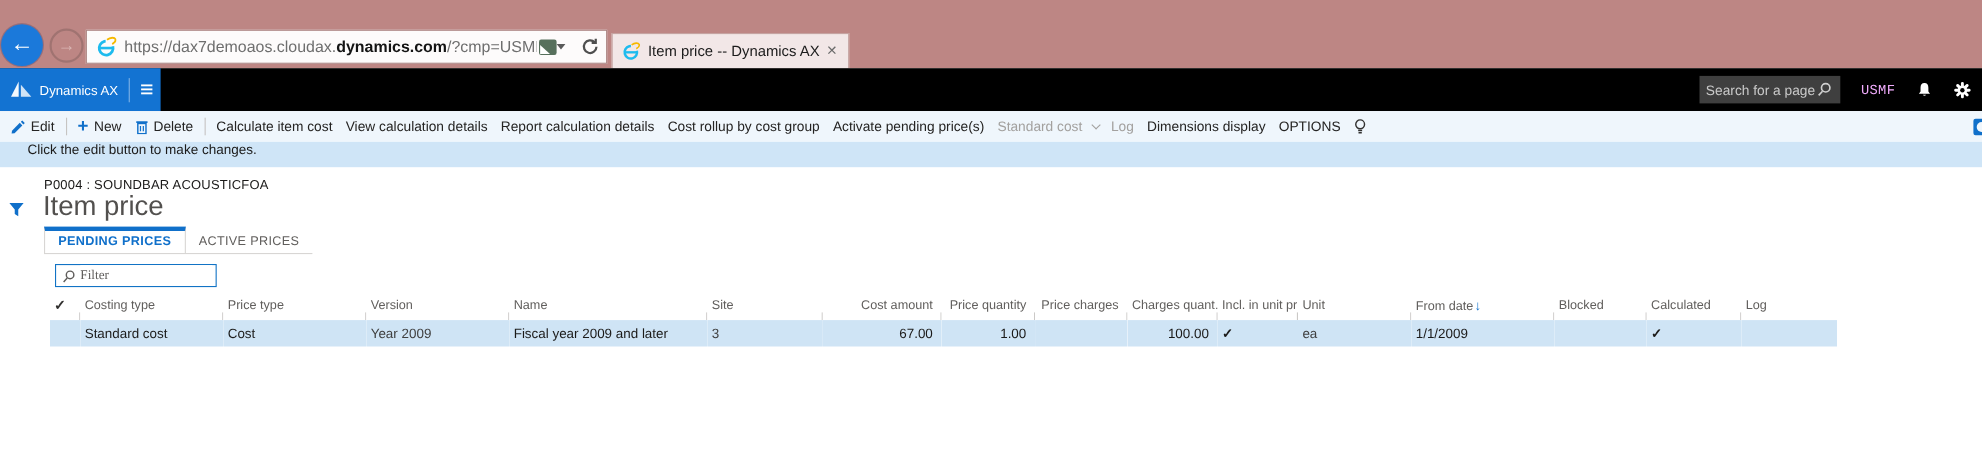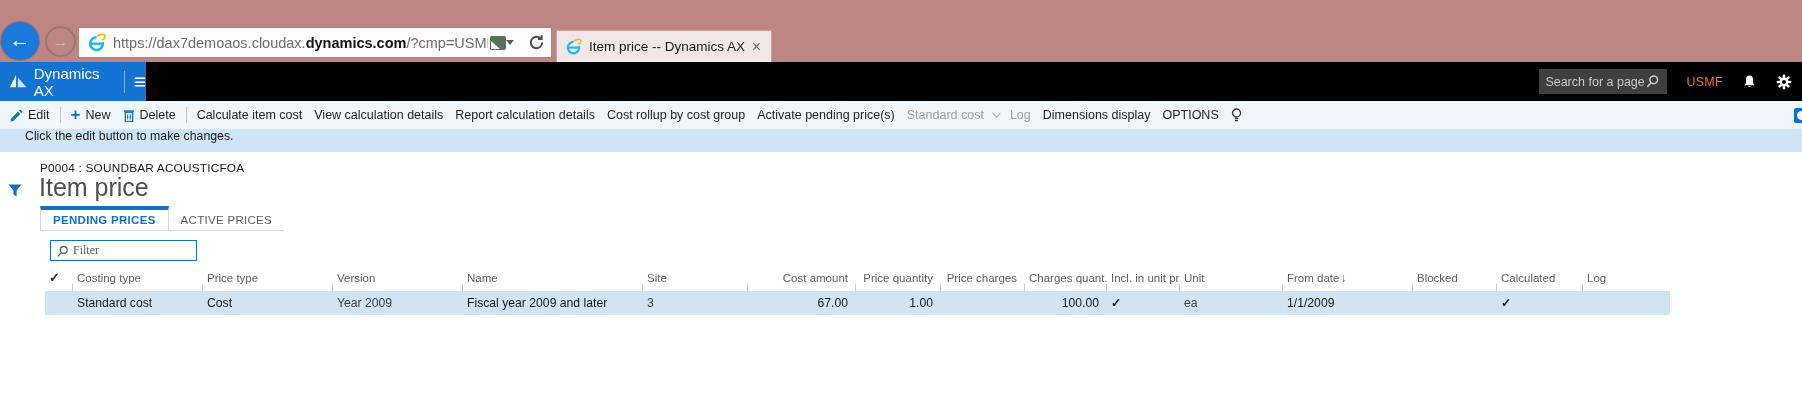--- a/index.html
+++ b/index.html
@@ -36,28 +36,28 @@
   .tab {
     position:absolute; left:556px; top:30px; width:216px; height:32px;
     background:#f2e7e7; border:1px solid #c5a3a1; border-bottom:none;
     display:flex; align-items:center; padding:0 8px;
   }
   .tab-title { font-size:13.5px; color:#1c1c1c; white-space:nowrap; overflow:hidden; margin-left:7px; flex:1; }
   .tab-close { color:#6b6b6b; font-size:16px; line-height:1; padding:0 2px; }
   
   .ax-header { position:absolute; left:0; top:62px; width:1802px; height:39px; background:#000; }
   .ax-brand { position:absolute; left:0; top:0; width:146px; height:39px; background:#1373d2; display:flex; align-items:center; padding-left:8px; }
-  .ax-brand-name { color:#fff; font-size:15px; margin-left:6px; }
+  .ax-brand-name { color:#fff; font-size:12px; margin-left:6px; }
   .ax-brand-sep { width:1px; height:22px; background:rgba(255,255,255,.45); margin:0 9px 0 10px; }
   .hamburger { color:#fff; font-size:21px; line-height:1; font-weight:bold; }
   .ax-right { position:absolute; right:10px; top:0; height:39px; display:flex; align-items:center; gap:19px; }
   .hdr-search { width:128px; height:25px; background:#3f3f3f; display:flex; align-items:center; padding:0 6px; }
   .hdr-search input { background:transparent; border:none; outline:none; color:#c9c9c9; font-size:12.5px; width:100px; font-family:inherit; }
   .hdr-search input::placeholder { color:#c9c9c9; }
-  .company { color:#f97316; font-size:12.5px; letter-spacing:.3px; }
+  .company { color:#f0abfc; font-size:12.5px; letter-spacing:.3px;font-family:Liberation Mono, monospace; }
   
   .action-pane { position:absolute; left:0; top:101px; width:1802px; height:28px; background:#eff6fc;
     display:flex; align-items:center; padding-left:10px; gap:12px; font-size:12.5px; color:#252423; }
   .ap-item { display:flex; align-items:center; gap:5px; white-space:nowrap; }
   .ap-sep { width:1px; height:16px; background:#c6c4c2; margin:0 -2px; }
   .ap-disabled { color:#a3a19f; }
   .chev { width:6px; height:6px; border-right:1.4px solid #a3a19f; border-bottom:1.4px solid #a3a19f; transform:rotate(45deg) translateY(-2px); display:inline-block; margin-left:3px; }
   .office-frag { position:absolute; right:-7px; top:7px; width:15px; height:15px; background:#1070ca; border-radius:2px; }
   .office-frag::after { content:""; position:absolute; left:3px; top:3px; width:9px; height:9px; border-radius:50%; background:#eff6fc; }
   

